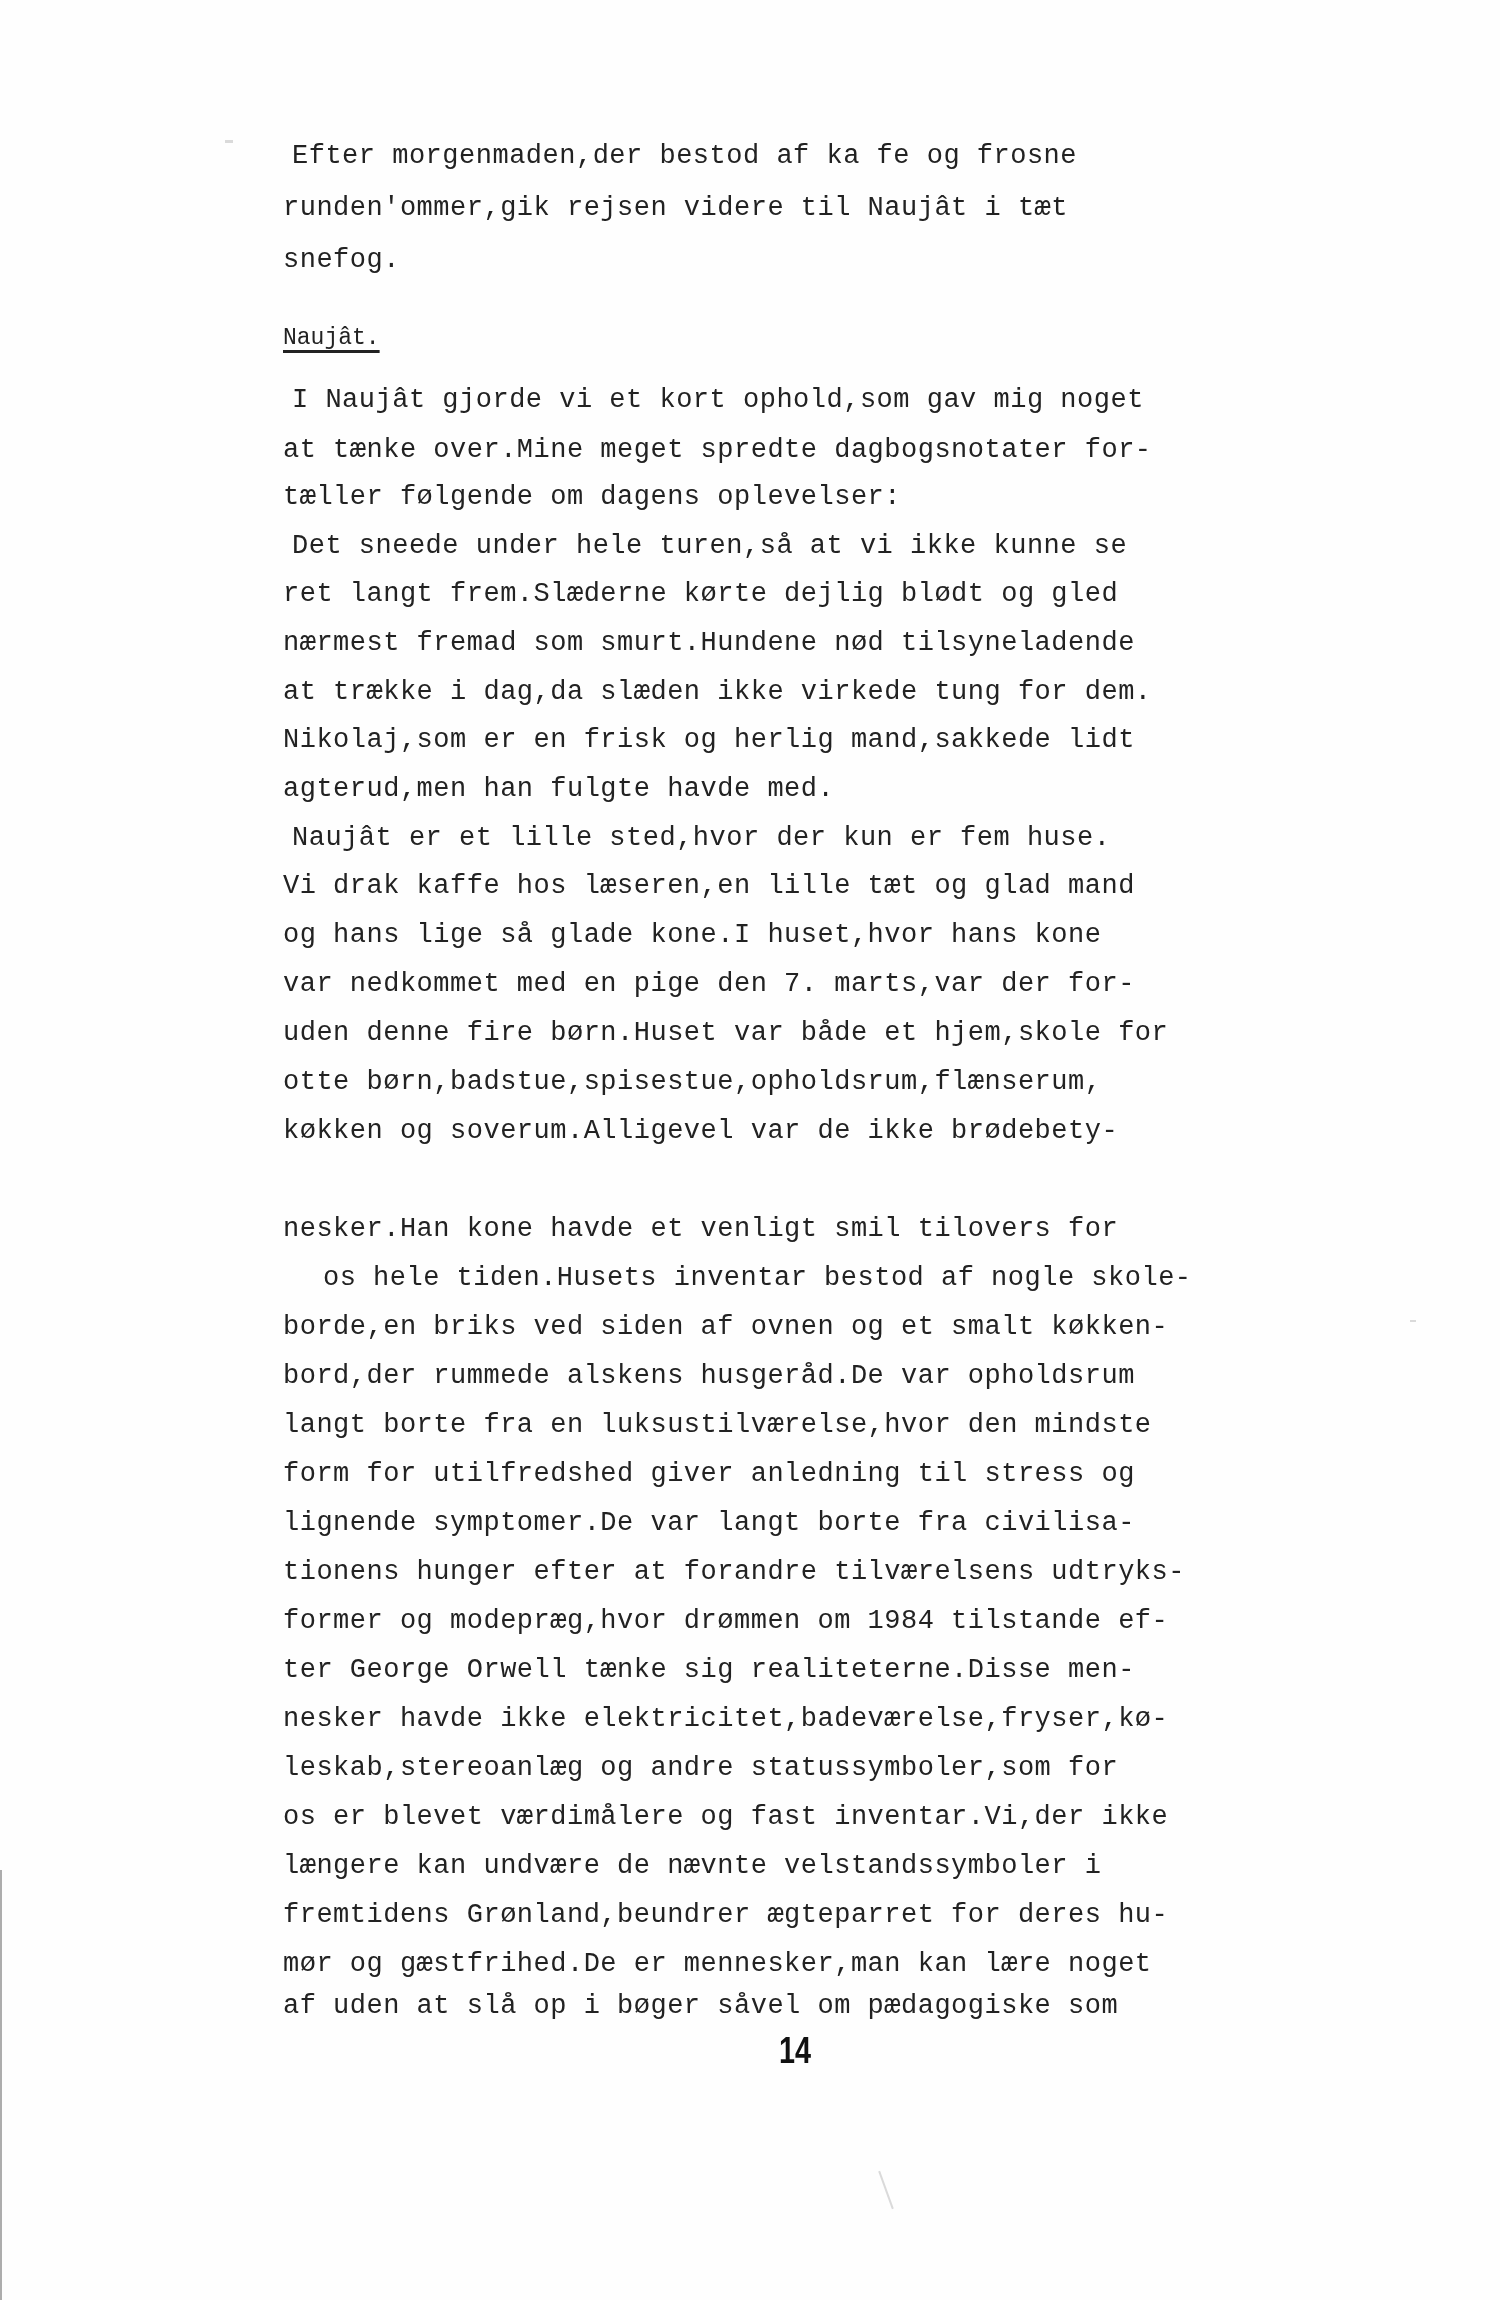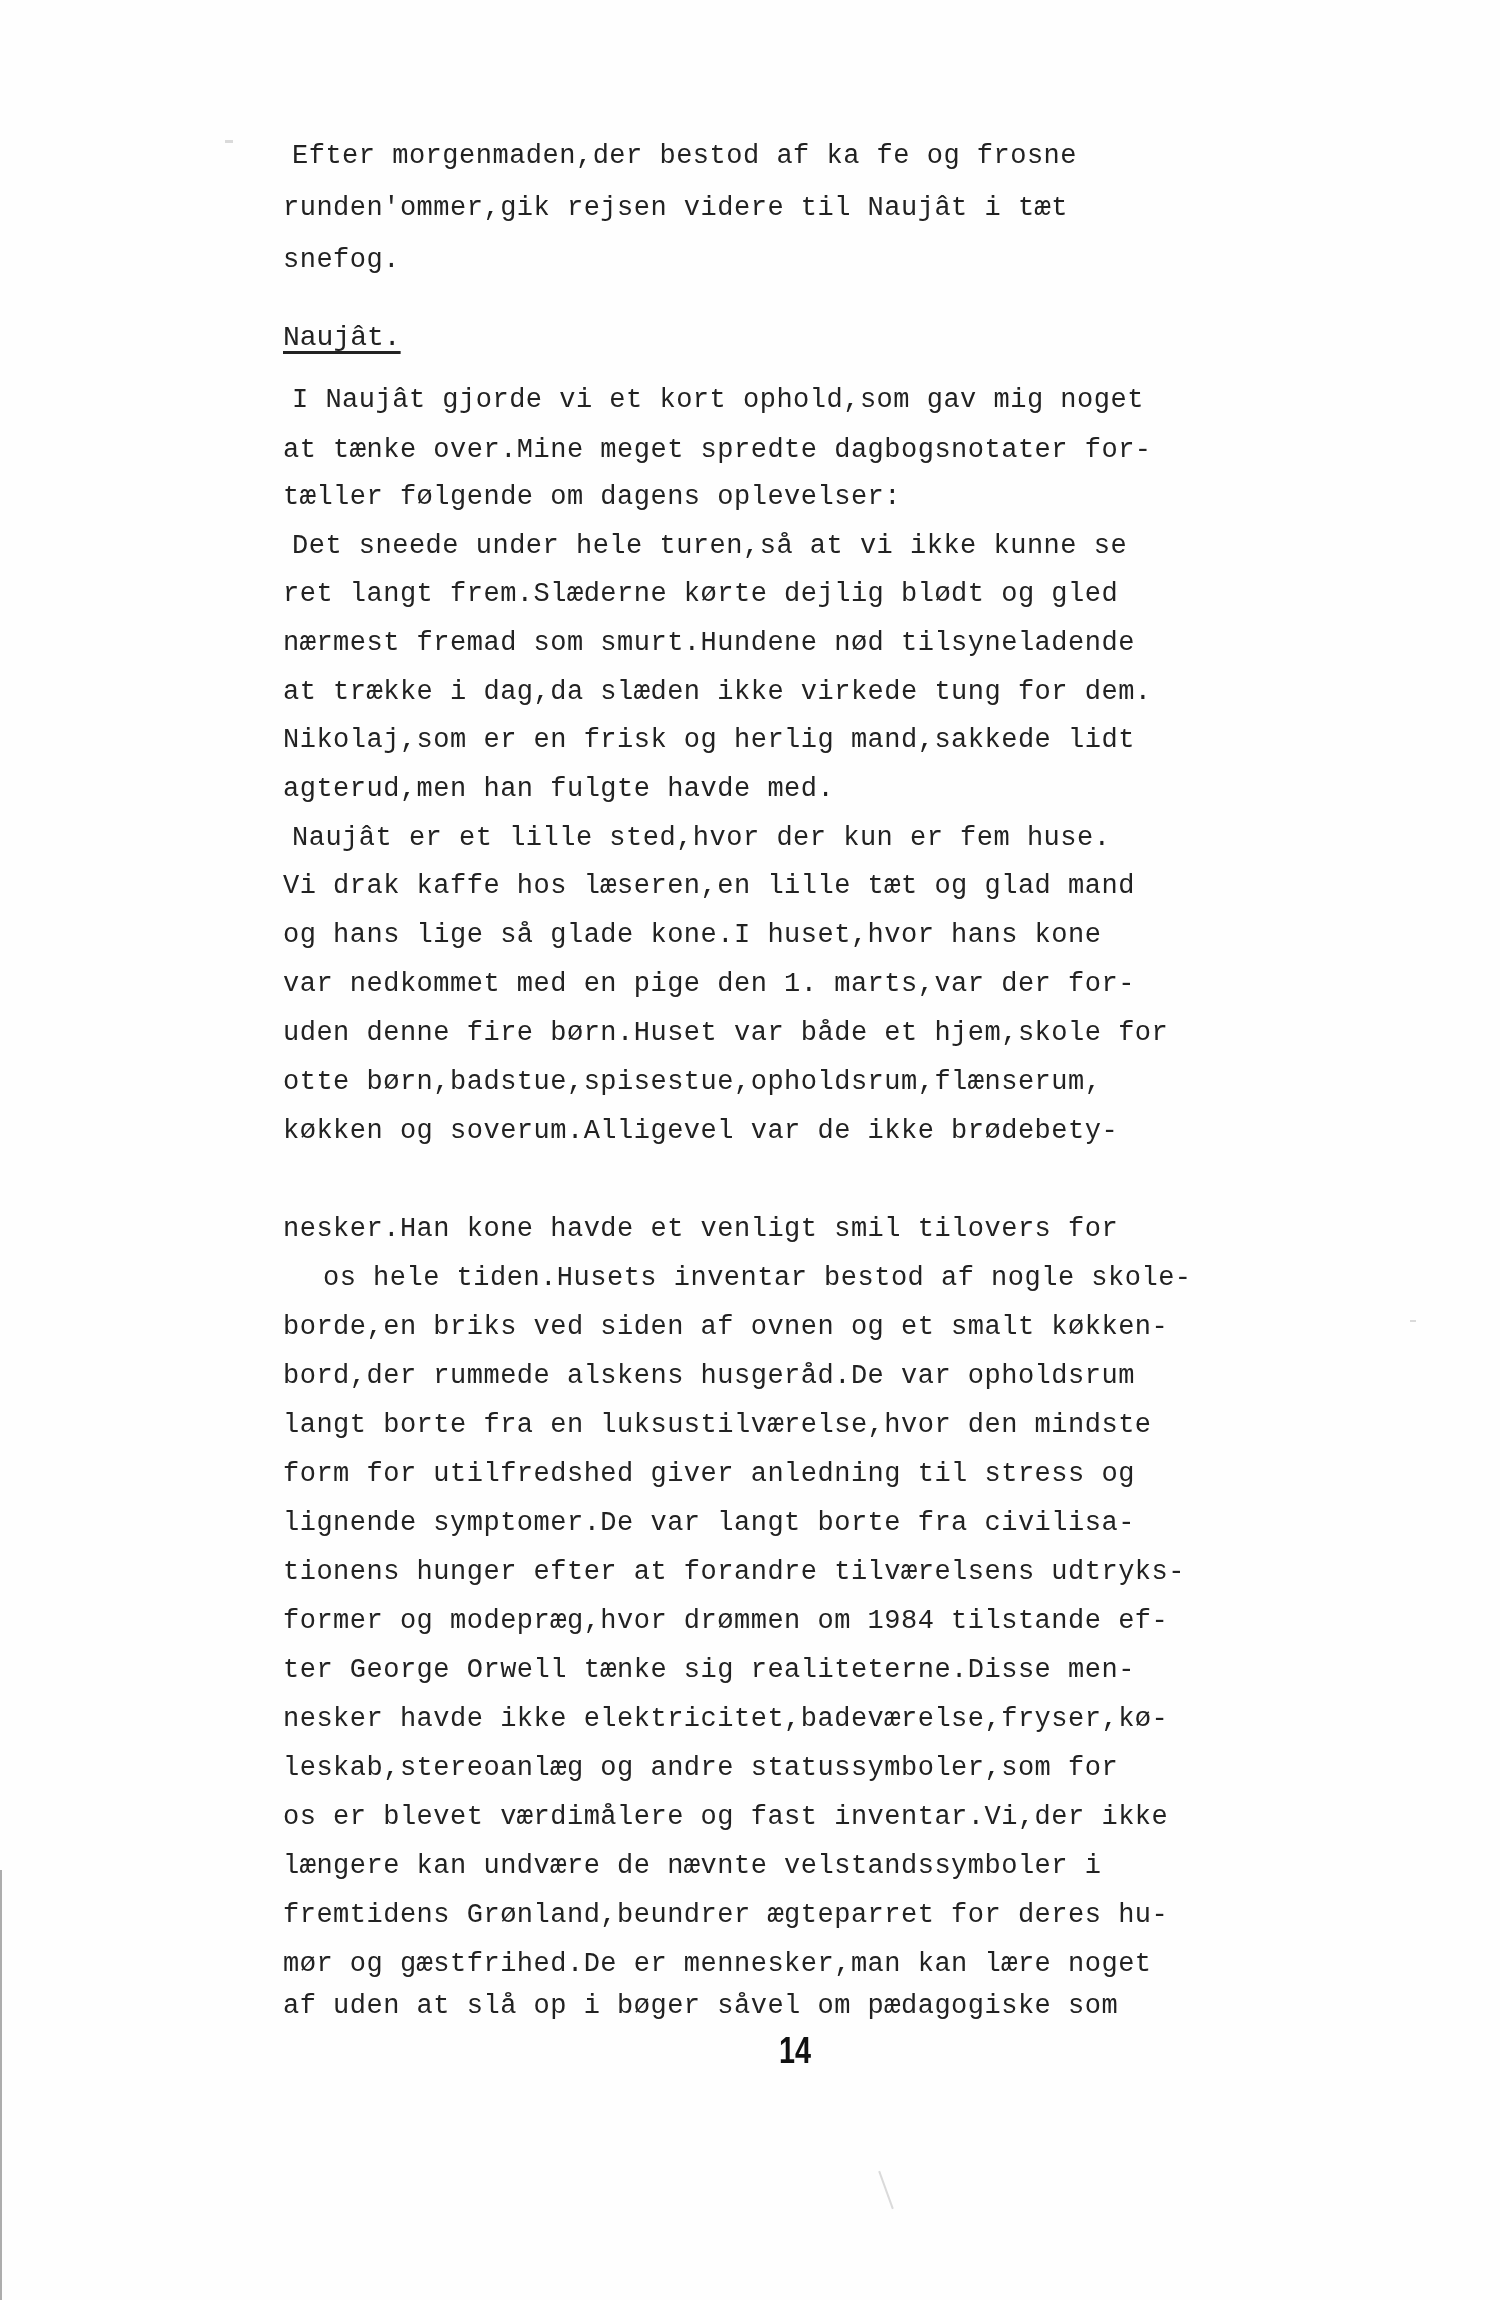--- a/index.html
+++ b/index.html
@@ -28,21 +28,21 @@
       font-size: 27px;
       letter-spacing: 0.5px;
       white-space: pre;
       line-height: 32px;
     }
     .line.indent { left: 292px; }
     .heading {
       position: absolute;
       left: 283px;
       top: 322px;
-      font-size: 28px;
+      font-size: 23px;
       white-space: pre;
       line-height: 32px;
       text-decoration: underline;
       text-decoration-thickness: 3px;
       text-underline-offset: 6px;
       text-align: center;
     }
     .page-number {
       position: absolute;
       left: 775px;
@@ -82,21 +82,21 @@
   <div class="line" style="top:481px;">tæller følgende om dagens oplevelser:</div>
   <div class="line indent" style="top:530px;">Det sneede under hele turen,så at vi ikke kunne se</div>
   <div class="line" style="top:578px;">ret langt frem.Slæderne kørte dejlig blødt og gled</div>
   <div class="line" style="top:627px;">nærmest fremad som smurt.Hundene nød tilsyneladende</div>
   <div class="line" style="top:676px;">at trække i dag,da slæden ikke virkede tung for dem.</div>
   <div class="line" style="top:724px;">Nikolaj,som er en frisk og herlig mand,sakkede lidt</div>
   <div class="line" style="top:773px;">agterud,men han fulgte havde med.</div>
   <div class="line indent" style="top:822px;">Naujât er et lille sted,hvor der kun er fem huse.</div>
   <div class="line" style="top:870px;">Vi drak kaffe hos læseren,en lille tæt og glad mand</div>
   <div class="line" style="top:919px;">og hans lige så glade kone.I huset,hvor hans kone</div>
-  <div class="line" style="top:968px;">var nedkommet med en pige den 1. marts,var der for-</div>
+  <div class="line" style="top:968px;">var nedkommet med en pige den 7. marts,var der for-</div>
   <div class="line" style="top:1017px;">uden denne fire børn.Huset var både et hjem,skole for</div>
   <div class="line" style="top:1066px;">otte børn,badstue,spisestue,opholdsrum,flænserum,</div>
   <div class="line" style="top:1115px;">køkken og soverum.Alligevel var de ikke brødebety-</div>
   <div class="line" style="top:1213px;">nesker.Han kone havde et venligt smil tilovers for</div>
   <div class="line" style="top:1262px;margin-left:40px;">os hele tiden.Husets inventar bestod af nogle skole-</div>
   <div class="line" style="top:1311px;">borde,en briks ved siden af ovnen og et smalt køkken-</div>
   <div class="line" style="top:1360px;">bord,der rummede alskens husgeråd.De var opholdsrum</div>
   <div class="line" style="top:1409px;">langt borte fra en luksustilværelse,hvor den mindste</div>
   <div class="line" style="top:1458px;">form for utilfredshed giver anledning til stress og</div>
   <div class="line" style="top:1507px;">lignende symptomer.De var langt borte fra civilisa-</div>

